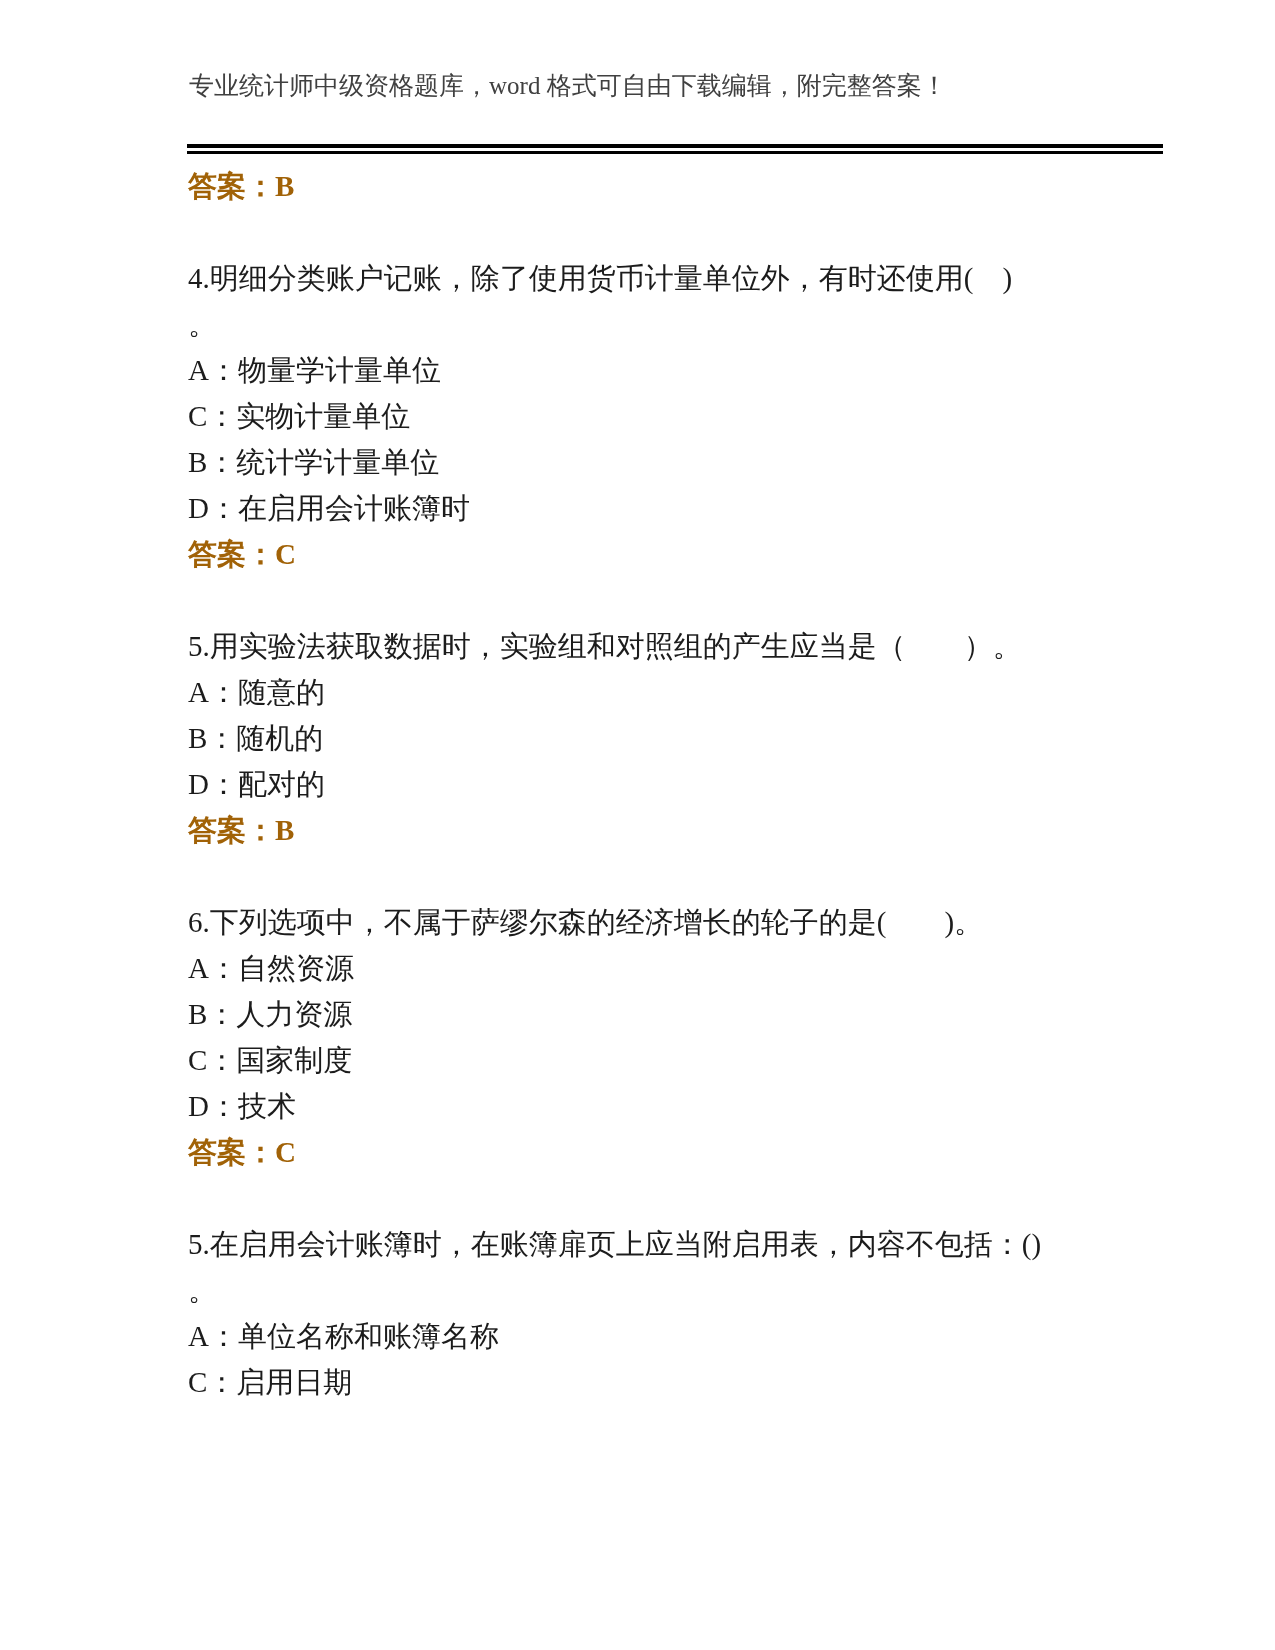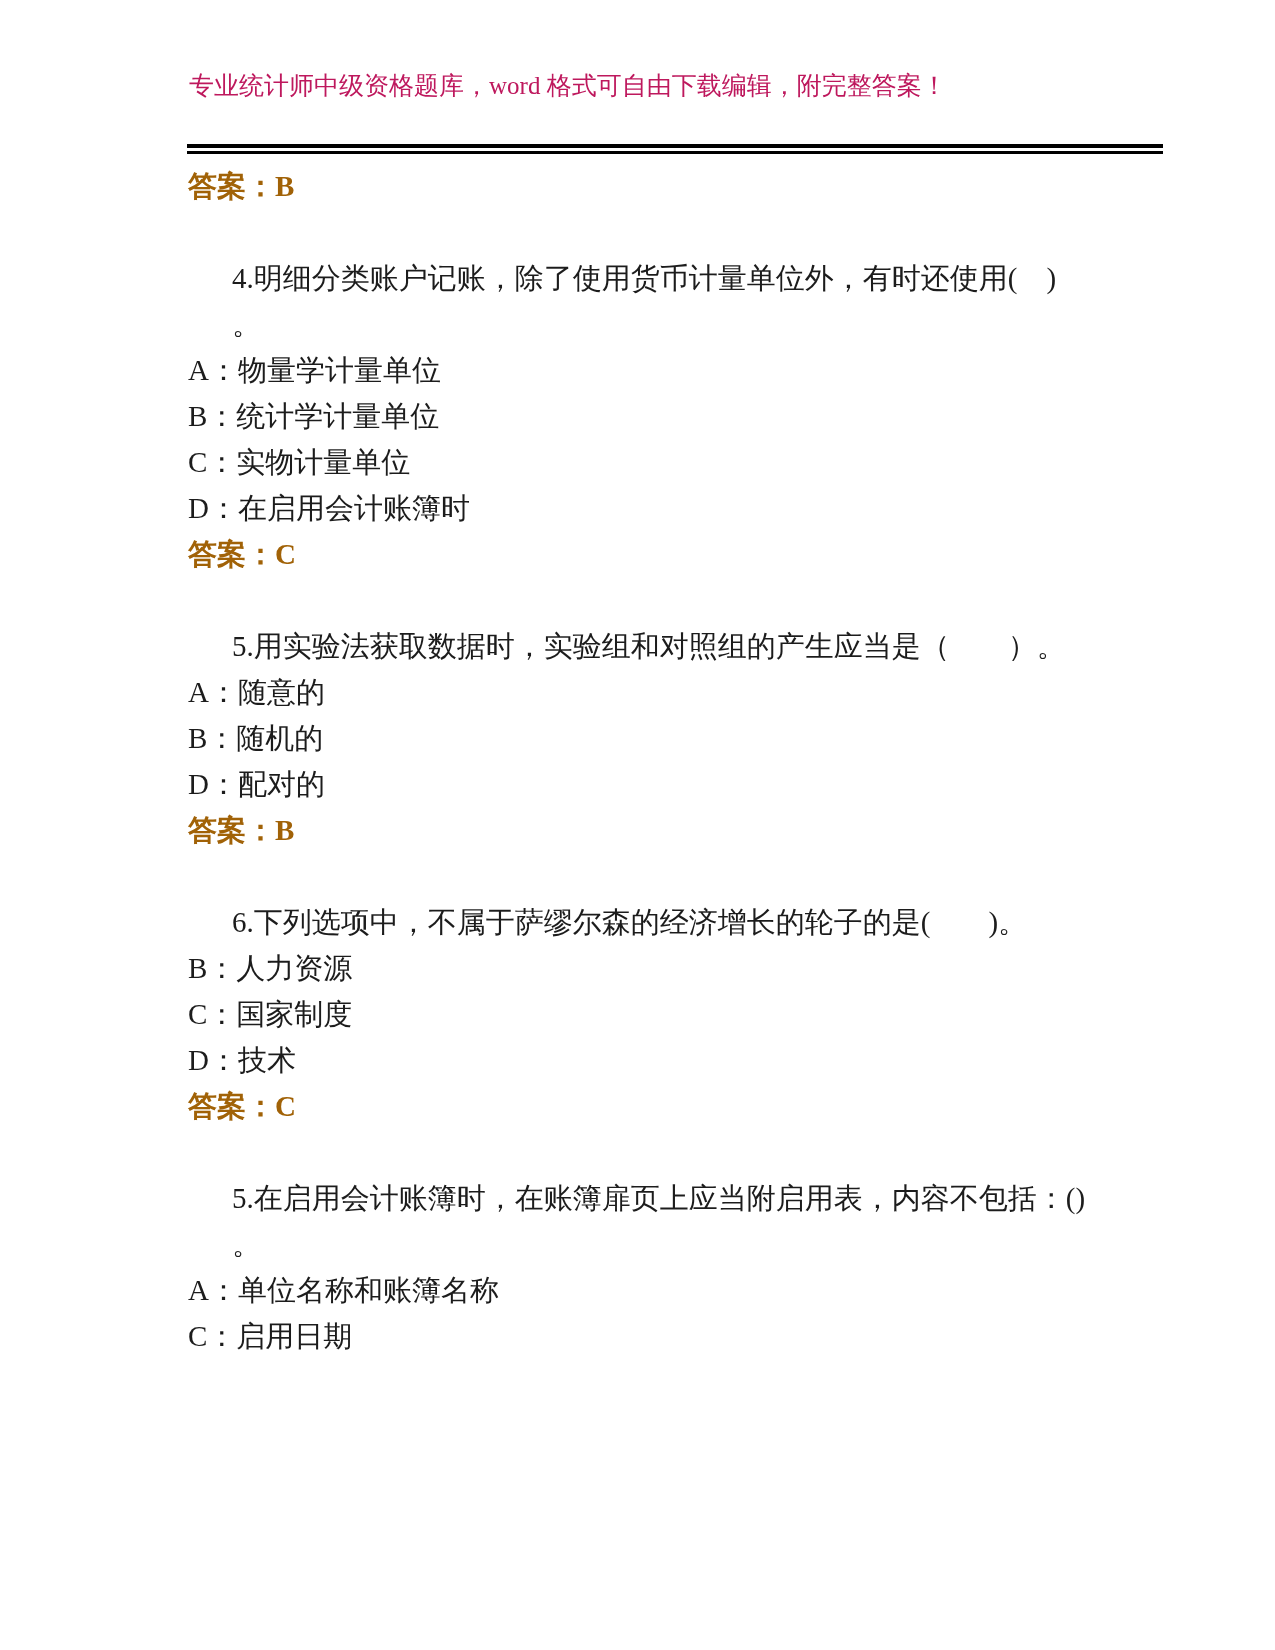--- a/index.html
+++ b/index.html
@@ -16,21 +16,21 @@
     font-family: "Liberation Serif", "DejaVu Serif", serif;
     color: #1c1c1c;
   }
   .header-text {
     position: absolute;
     top: 70px;
     left: 189px;
     right: 112px;
     font-size: 25px;
     line-height: 32px;
-    color: #be185d;
+    color: #404040;
     white-space: pre-wrap;
   }
   .header-rule {
     position: absolute;
     top: 144px;
     left: 187px;
     width: 976px;
     height: 3px;
     border-top: 4px solid #000000;
     border-bottom: 3px solid #000000;
@@ -46,55 +46,55 @@
     line-height: 46px;
     margin: 0;
     white-space: pre-wrap;
   }
   .answer {
     font-weight: bold;
     color: #a16207;
   }
   .question {
     margin-top: 46px;
-    margin-left: 44px;
   }
   .question .qline {
     font-size: 29px;
     line-height: 46px;
     white-space: pre-wrap;
   }
 </style>
 </head>
 <body>
 
 <div class="page">
   <div class="header-text">专业统计师中级资格题库，word 格式可自由下载编辑，附完整答案！</div>
   <div class="header-rule"></div>
   <div class="content">
       <div class="para answer">答案：B</div>
       <div class="question">
         <div class="qline">4.明细分类账户记账，除了使用货币计量单位外，有时还使用(    )</div>
         <div class="qline">。</div>
       </div>
       <div class="para option">A：物量学计量单位</div>
+      <div class="para option">C：实物计量单位</div>
       <div class="para option">B：统计学计量单位</div>
-      <div class="para option">C：实物计量单位</div>
       <div class="para option">D：在启用会计账簿时</div>
       <div class="para answer">答案：C</div>
       <div class="question">
         <div class="qline">5.用实验法获取数据时，实验组和对照组的产生应当是（　　）。</div>
       </div>
       <div class="para option">A：随意的</div>
       <div class="para option">B：随机的</div>
       <div class="para option">D：配对的</div>
       <div class="para answer">答案：B</div>
       <div class="question">
         <div class="qline">6.下列选项中，不属于萨缪尔森的经济增长的轮子的是(　　)。</div>
       </div>
+      <div class="para option">A：自然资源</div>
       <div class="para option">B：人力资源</div>
       <div class="para option">C：国家制度</div>
       <div class="para option">D：技术</div>
       <div class="para answer">答案：C</div>
       <div class="question">
         <div class="qline">5.在启用会计账簿时，在账簿扉页上应当附启用表，内容不包括：()</div>
         <div class="qline">。</div>
       </div>
       <div class="para option">A：单位名称和账簿名称</div>
       <div class="para option">C：启用日期</div>

